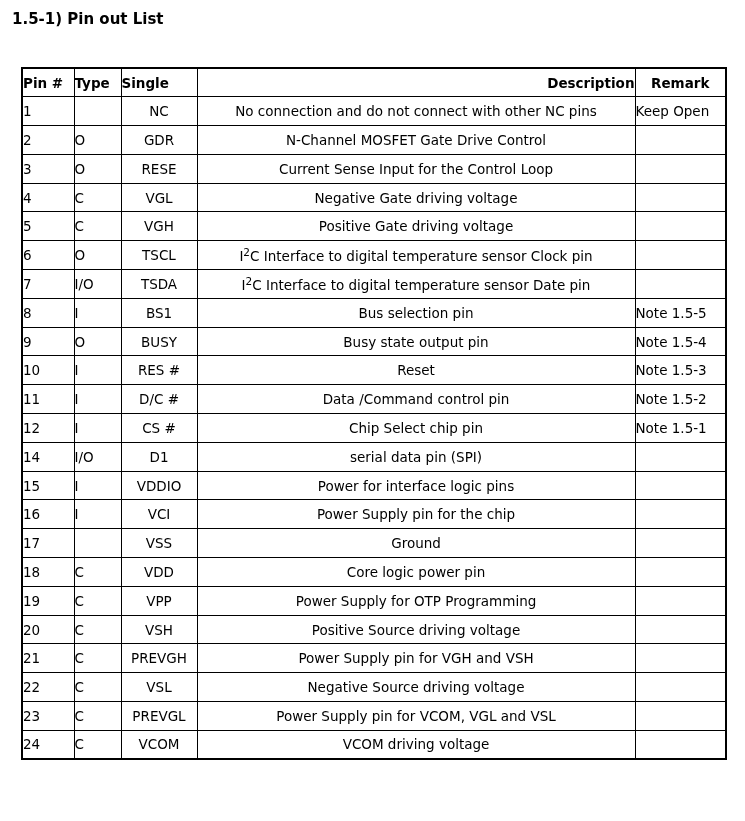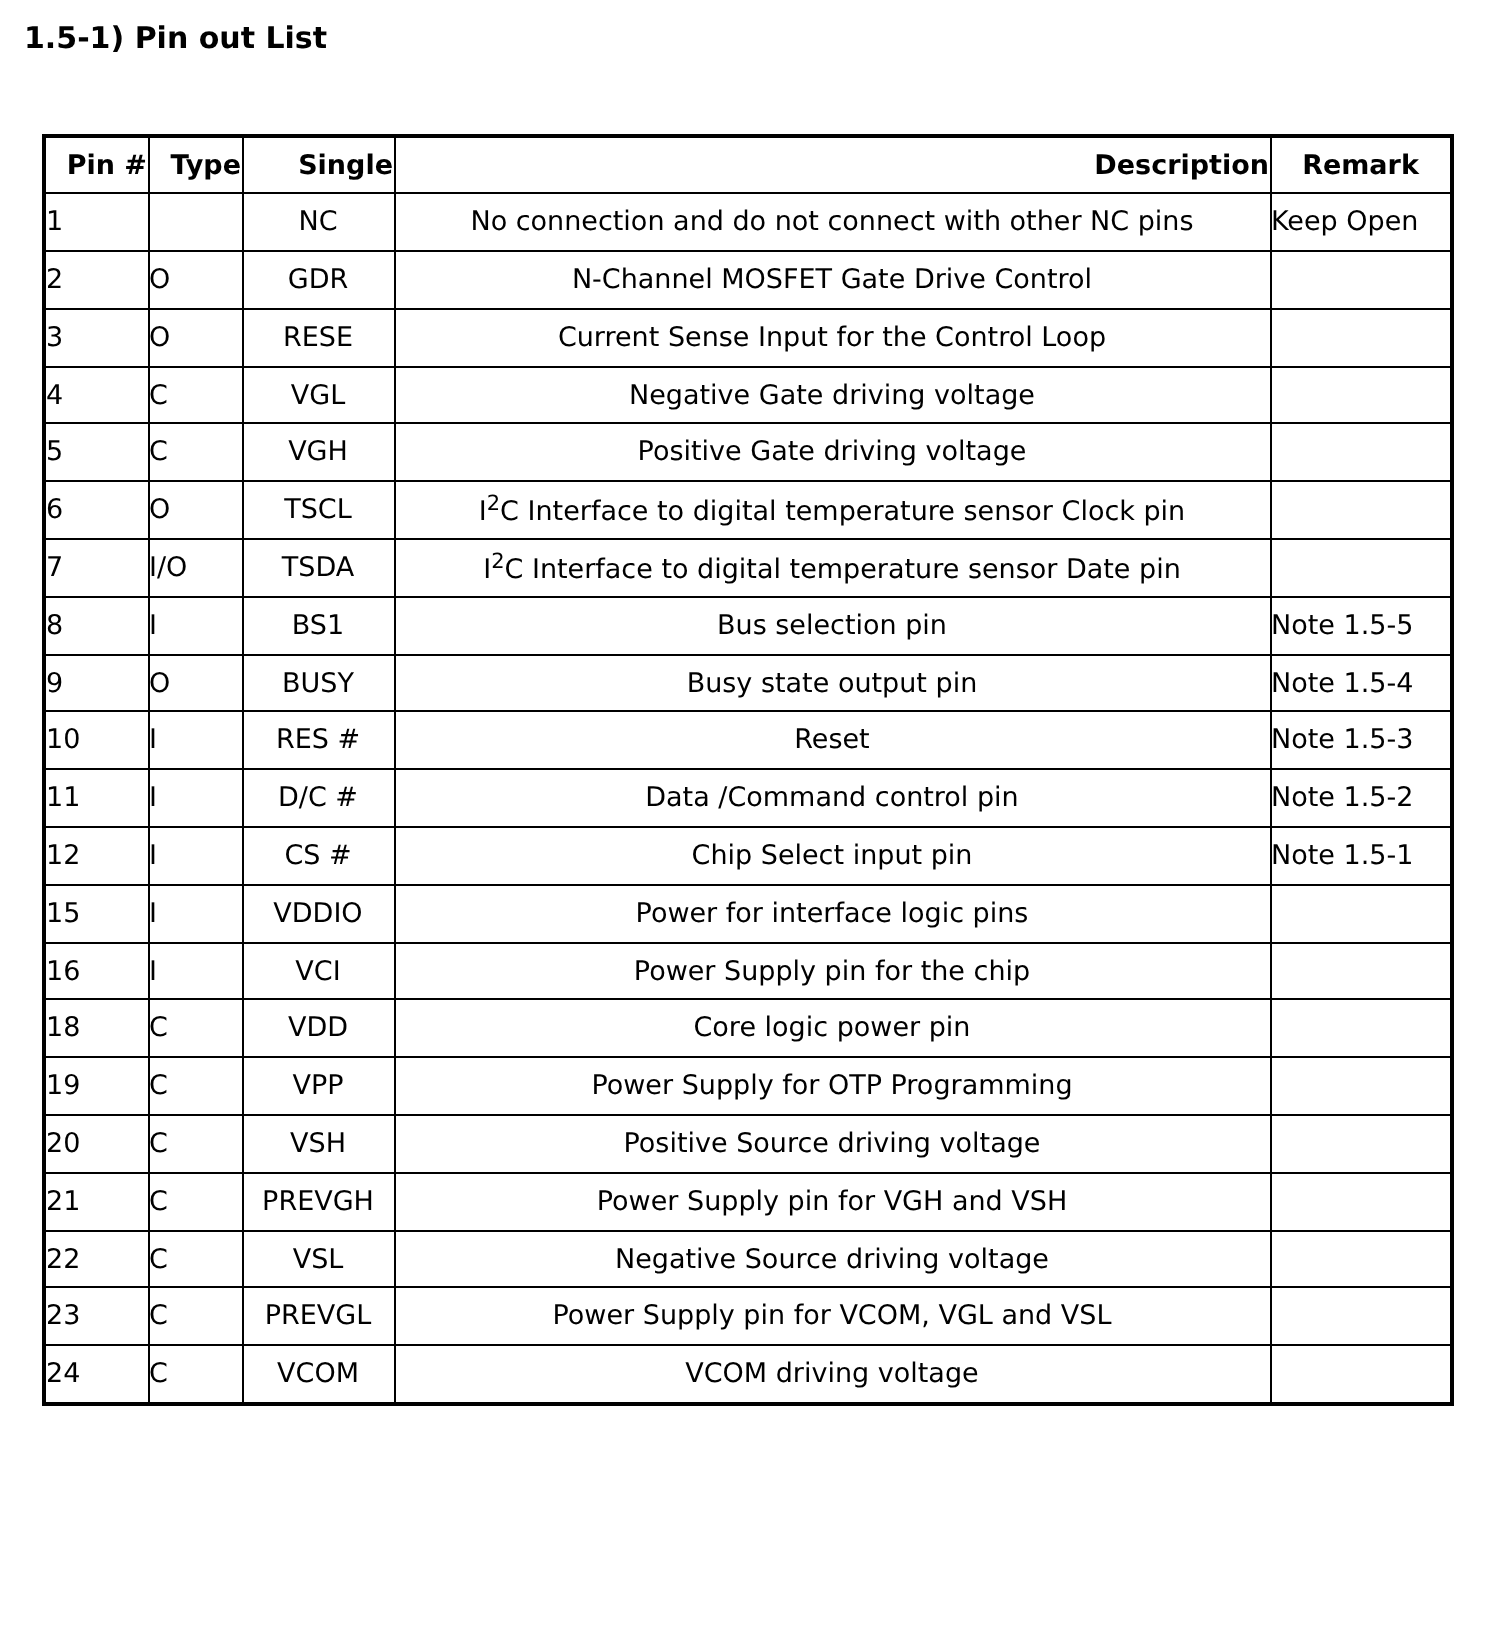--- a/index.html
+++ b/index.html
@@ -34,21 +34,21 @@
   table.pinout td {
     border: 1px solid #000000;
     font-size: 13.5px;
     height: 28.8px;
     padding: 0;
     overflow: hidden;
     white-space: nowrap;
     vertical-align: middle;
   }
   table.pinout th { font-weight: 700; }
-  th.col-pin, th.col-type, th.col-single { text-align: right; }
+  th.col-pin, th.col-type, th.col-single { text-align: left; }
   th.col-desc { text-align: right; padding-left: 4px; }
   th.col-remark { text-align: center; }
   td.col-pin    { text-align: left; padding-left: 8px; }
   td.col-type   { text-align: left; padding-left: 8px; }
   td.col-single { text-align: center; padding-left: 7px; }
   td.col-desc   { text-align: center; padding-left: 4px; }
   td.col-remark { text-align: left; padding-left: 5px; }
   sup.sup2 {
     font-size: 10.5px;
     vertical-align: 5px;
@@ -151,35 +151,49 @@
         <td class="col-pin">11</td>
         <td class="col-type">I</td>
         <td class="col-single">D/C #</td>
         <td class="col-desc">Data /Command control pin</td>
         <td class="col-remark">Note 1.5-2</td>
       </tr>
       <tr>
         <td class="col-pin">12</td>
         <td class="col-type">I</td>
         <td class="col-single">CS #</td>
-        <td class="col-desc">Chip Select input pin</td>
+        <td class="col-desc">Chip Select chip pin</td>
         <td class="col-remark">Note 1.5-1</td>
+      </tr>
+      <tr>
+        <td class="col-pin">14</td>
+        <td class="col-type">I/O</td>
+        <td class="col-single">D1</td>
+        <td class="col-desc">serial data pin (SPI)</td>
+        <td class="col-remark"></td>
       </tr>
       <tr>
         <td class="col-pin">15</td>
         <td class="col-type">I</td>
         <td class="col-single">VDDIO</td>
         <td class="col-desc">Power for interface logic pins</td>
         <td class="col-remark"></td>
       </tr>
       <tr>
         <td class="col-pin">16</td>
         <td class="col-type">I</td>
         <td class="col-single">VCI</td>
         <td class="col-desc">Power Supply pin for the chip</td>
+        <td class="col-remark"></td>
+      </tr>
+      <tr>
+        <td class="col-pin">17</td>
+        <td class="col-type"></td>
+        <td class="col-single">VSS</td>
+        <td class="col-desc">Ground</td>
         <td class="col-remark"></td>
       </tr>
       <tr>
         <td class="col-pin">18</td>
         <td class="col-type">C</td>
         <td class="col-single">VDD</td>
         <td class="col-desc">Core logic power pin</td>
         <td class="col-remark"></td>
       </tr>
       <tr>

